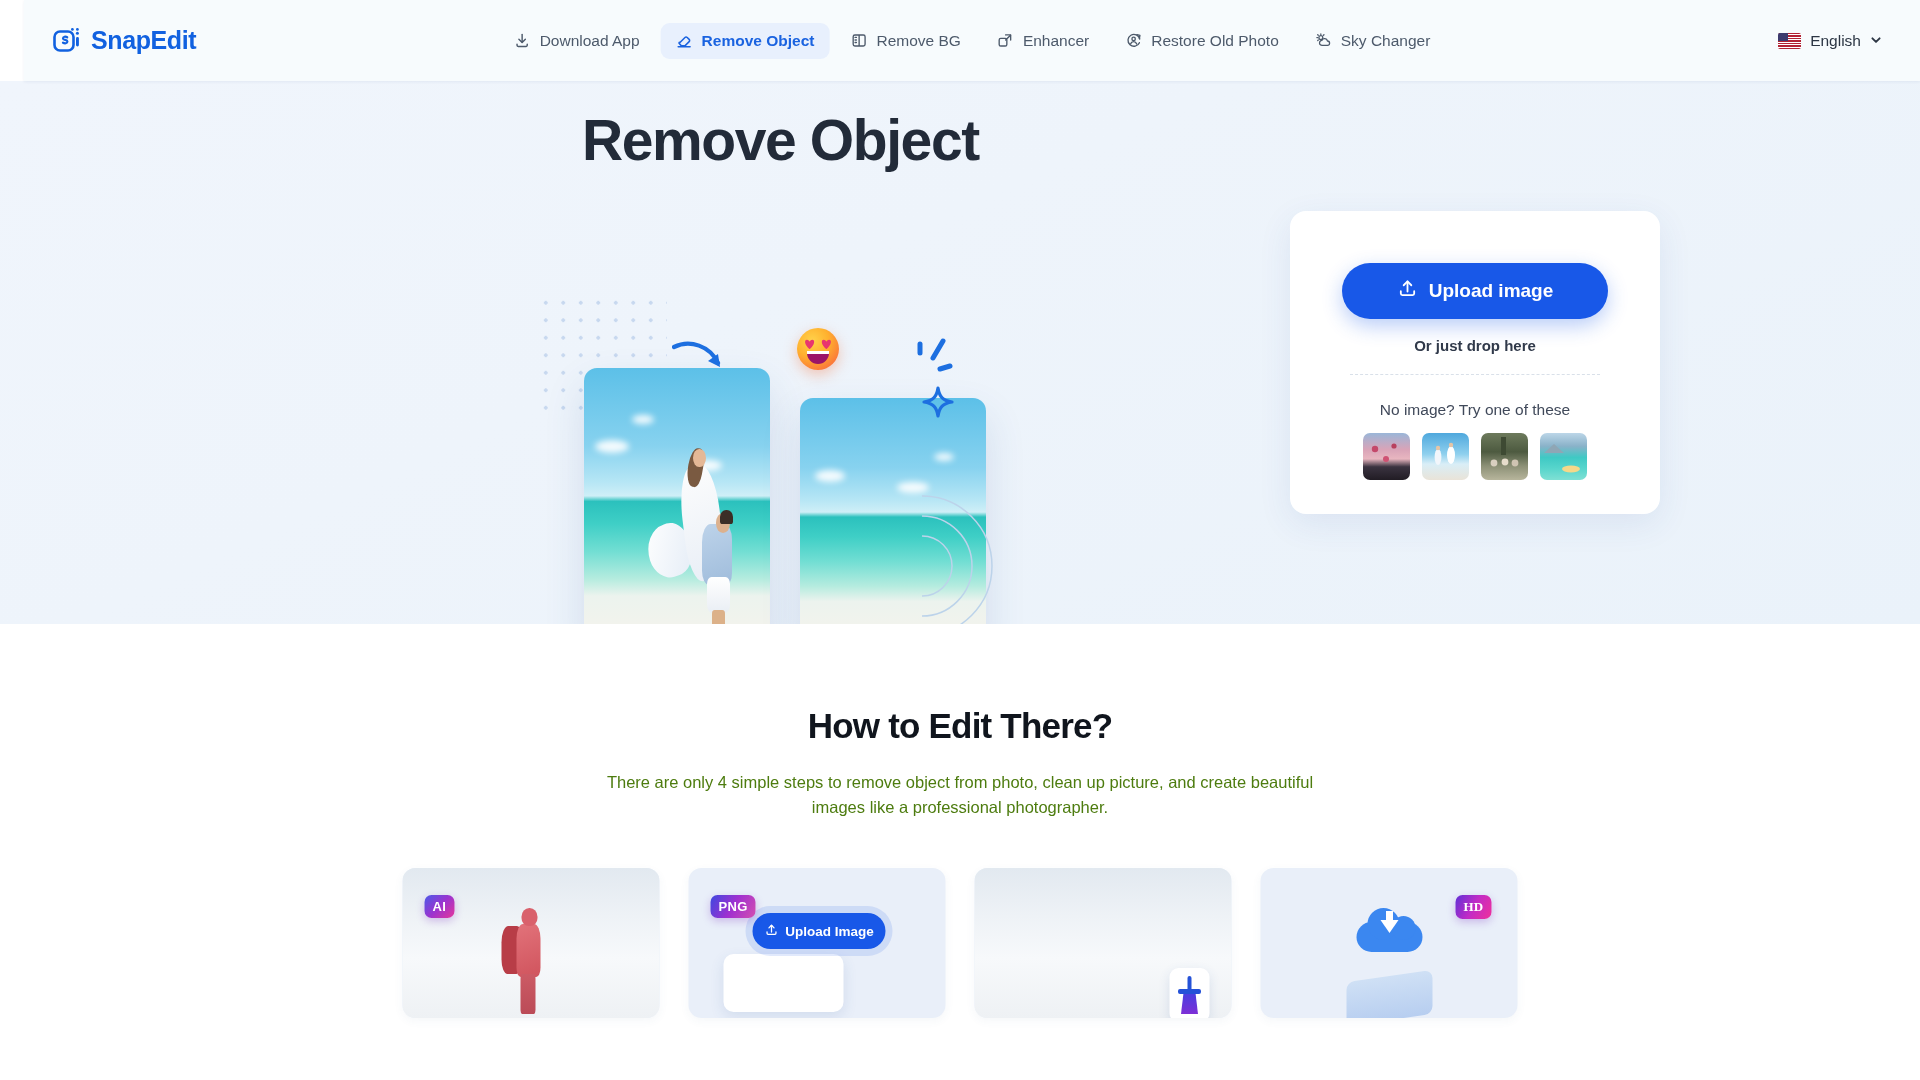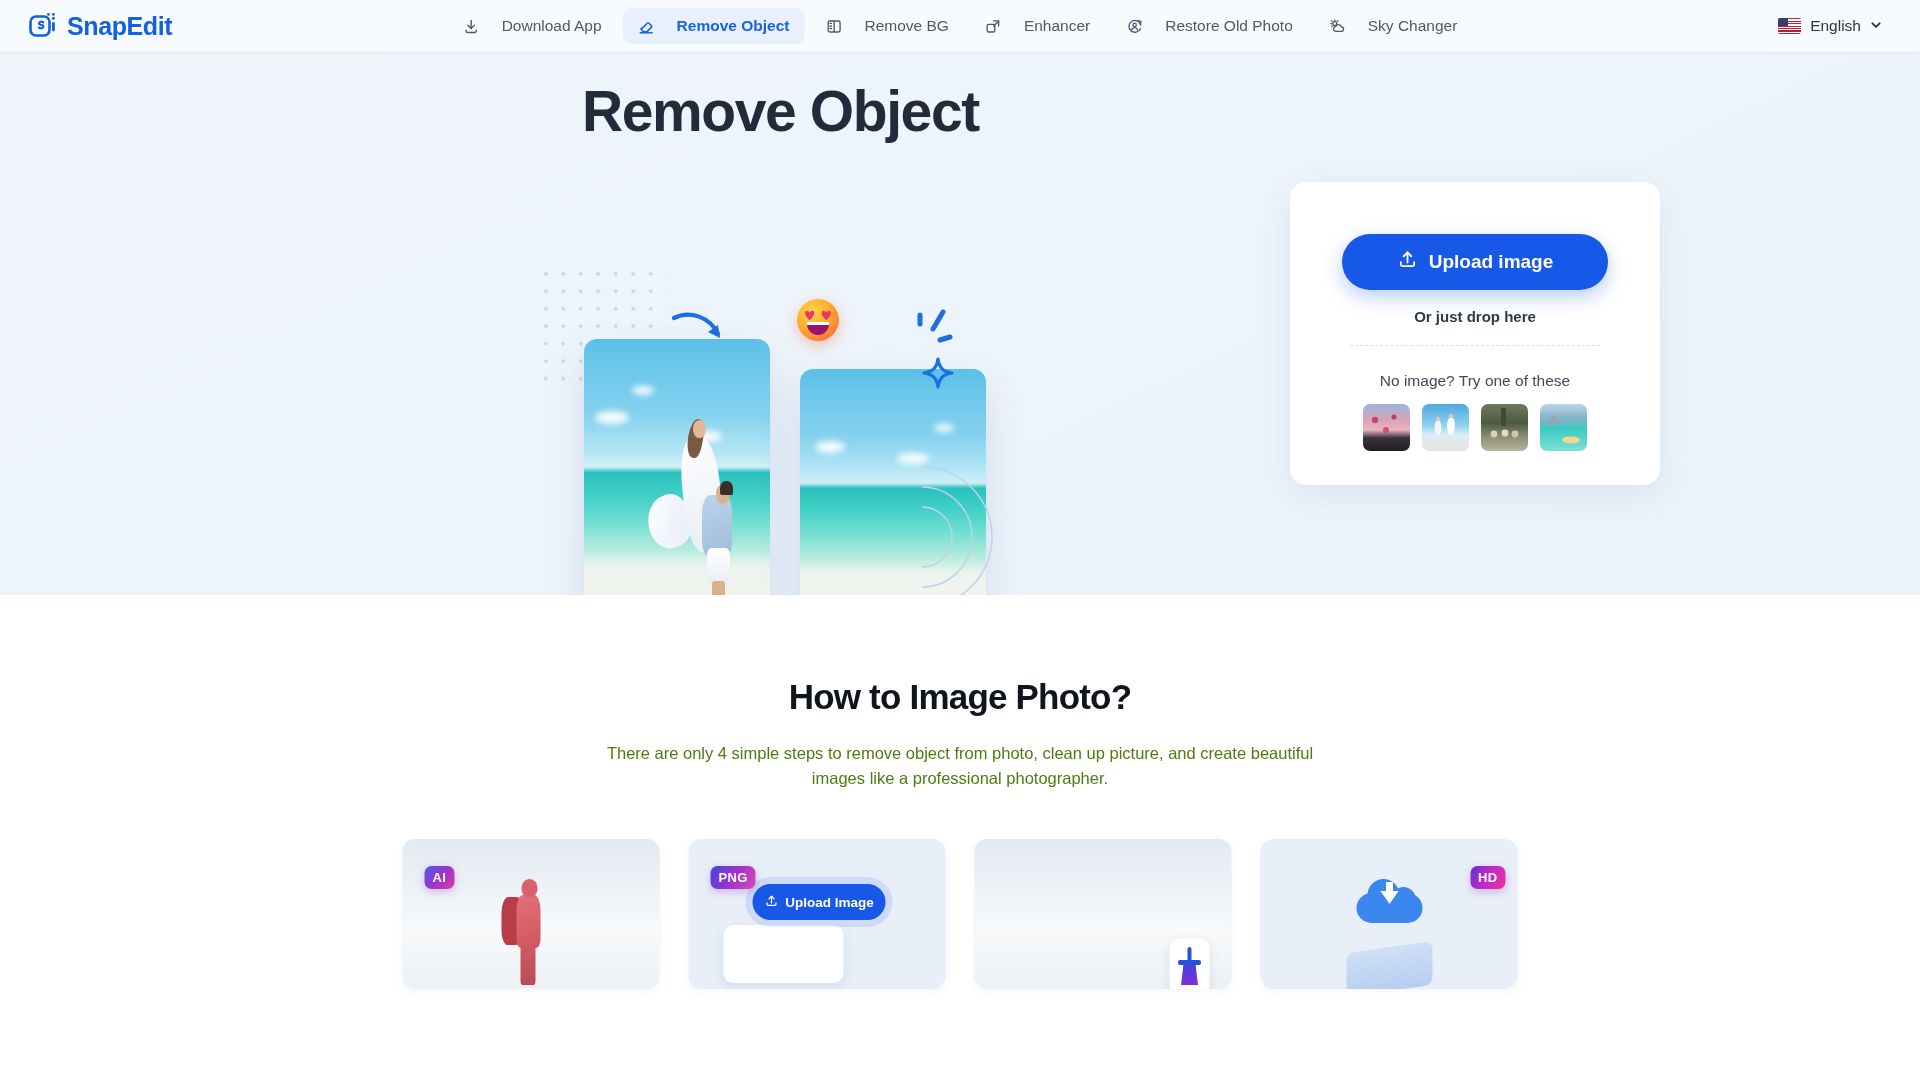--- a/index.html
+++ b/index.html
@@ -7,45 +7,46 @@
     width: 1920px;
     height: 1080px;
     overflow: hidden;
     font-family: "Liberation Sans", sans-serif;
     background: #ffffff;
   }
 
   
   .navbar {
     position: relative;
-    height: 52px;
+    height: 81px;
     background: #f7fbfd;
     display: flex;
     align-items: center;
     padding: 0 28px;
     box-shadow: 0 1px 3px rgba(30,60,110,0.07);
     z-index: 30;
+    margin-left: 24px;
   }
   .brand { display: flex; align-items: center; gap: 9px; }
   .brand-mark { width: 30px; height: 30px; flex: 0 0 30px; }
   .brand-name {
     font-size: 25px; font-weight: 700; color: #1161e0;
     letter-spacing: -0.4px;
   }
 
   .nav-center {
     position: absolute;
     left: 50%;
     transform: translateX(-50%);
     display: flex;
     align-items: center;
     gap: 6px;
   }
   .nav-item {
-    display: flex; align-items: center; gap: 22px;
+    display: flex; align-items: center; gap: 9px;
     padding: 9px 15px;
     border-radius: 9px;
     font-size: 15.5px;
     color: #4d5a6b;
     font-weight: 500;
     white-space: nowrap;
     cursor: pointer;
   }
   .nav-item.active {
     background: #e8f0fd;
@@ -328,21 +329,21 @@
     border-radius: 7px;
     font-size: 13px;
     font-weight: 800;
     color: #fff;
     letter-spacing: .3px;
     z-index: 6;
     box-shadow: 0 3px 8px rgba(120,40,190,0.28);
   }
   .chip-png { background: linear-gradient(120deg,#3d49e0,#a02fd0,#d44fb0); }
   .chip-ai  { background: linear-gradient(135deg,#4b5ae8,#9c33cf,#e5369b); }
-  .chip-hd  { background: linear-gradient(120deg,#5f2fd6,#c22bc6,#f0309a); left: auto; right: 12px; }
+  .chip-hd  { background: linear-gradient(120deg,#5f2fd6,#c22bc6,#f0309a); left: auto; right: 26px; font-family: Liberation Serif, serif; }
 
   .mini-upload {
     position: absolute; left: 64px; top: 45px;
     width: 133px; height: 36px; border-radius: 18px;
     background: #1858e8; color: #fff;
     font-size: 13.5px; font-weight: 700;
     display: flex; align-items: center; justify-content: center; gap: 7px;
     box-shadow: 0 0 0 7px rgba(24,88,232,0.13);
     z-index: 5;
   }
@@ -653,21 +654,21 @@
             </svg>
           </span>
         </div>
       </div>
     </div>
 
   </div>
 </div>
 
 <div class="howto">
-  <h2 class="howto-title">How to Image Photo?</h2>
+  <h2 class="howto-title">How to Edit There?</h2>
   <p class="howto-sub">There are only 4 simple steps to remove object from photo, clean up picture, and create beautiful images like a professional photographer.</p>
 
   <div class="steps">
 
     <div class="step-card">
       <div class="snow-bg"></div>
       <span class="chip chip-ai">AI</span>
       <div class="hiker">
         <div class="hk-pack"></div>
         <div class="hk-body"></div>

